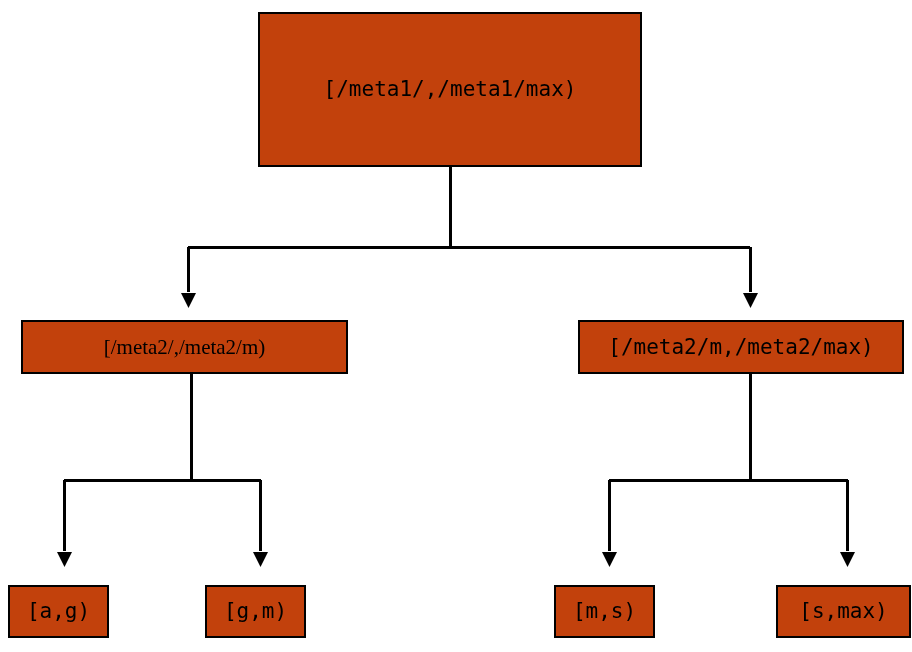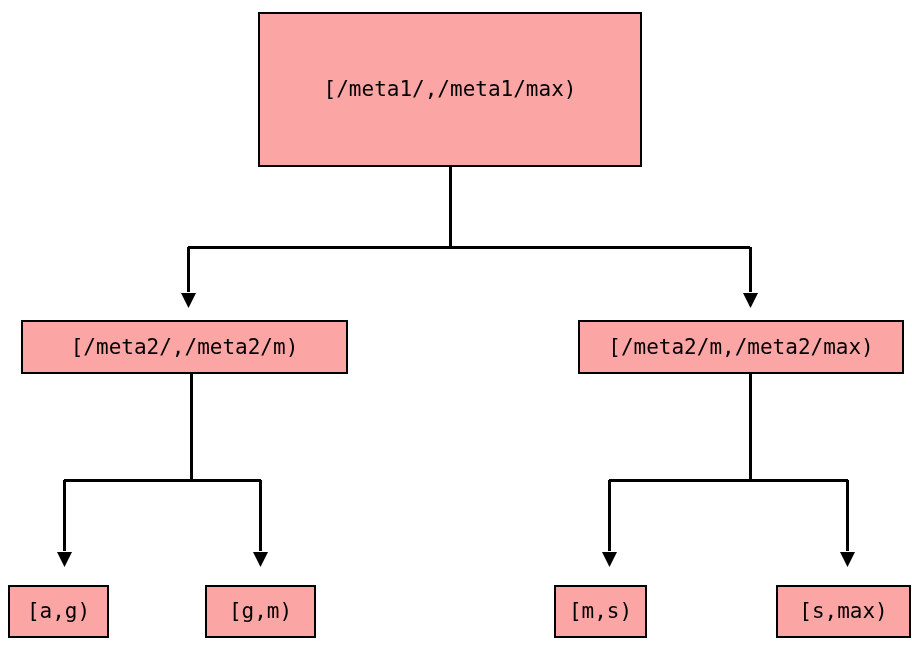--- a/index.html
+++ b/index.html
@@ -18,21 +18,21 @@
   #diagram-canvas {
     position: absolute;
     left: 0;
     top: 0;
     width: 912px;
     height: 652px;
   }
   .node {
     position: absolute;
     box-sizing: border-box;
-    background: #fca5a5;
+    background: #c2410c;
     border: 2px solid #000000;
     display: flex;
     align-items: center;
     justify-content: center;
     color: #000000;
     white-space: pre;
     letter-spacing: 0px;
   }
   .node-label {
     display: block;
@@ -44,36 +44,37 @@
     width: 384px;
     height: 155px;
     font-size: 21px;
   }
   .node-mid-left {
     left: 21px;
     top: 320px;
     width: 327px;
     height: 54px;
     font-size: 21px;
+    font-family: Liberation Serif, serif;
   }
   .node-mid-right {
     left: 578px;
     top: 320px;
     width: 326px;
     height: 54px;
     font-size: 21px;
   }
   .node-leaf {
     top: 585px;
     height: 53px;
     font-size: 21px;
   }
   .node-leaf-ag   { left: 8px;   width: 101px; align-items: center; }
-  .node-leaf-gm   { left: 205px; width: 111px; }
-  .node-leaf-ms   { left: 554px; width: 93px; }
+  .node-leaf-gm   { left: 205px; width: 101px; }
+  .node-leaf-ms   { left: 554px; width: 101px; }
   .node-leaf-smax { left: 776px; width: 135px; }
 </style>
 </head>
 <body>
 
 <svg id="diagram-canvas" viewBox="0 0 912 652" xmlns="http://www.w3.org/2000/svg">
 
   <g>
     <path d="M 450.5 167 L 450.5 247.5" stroke="#000000" stroke-width="3" fill="none"></path>
     <path d="M 188 247.5 L 750 247.5" stroke="#000000" stroke-width="3" fill="none"></path>

